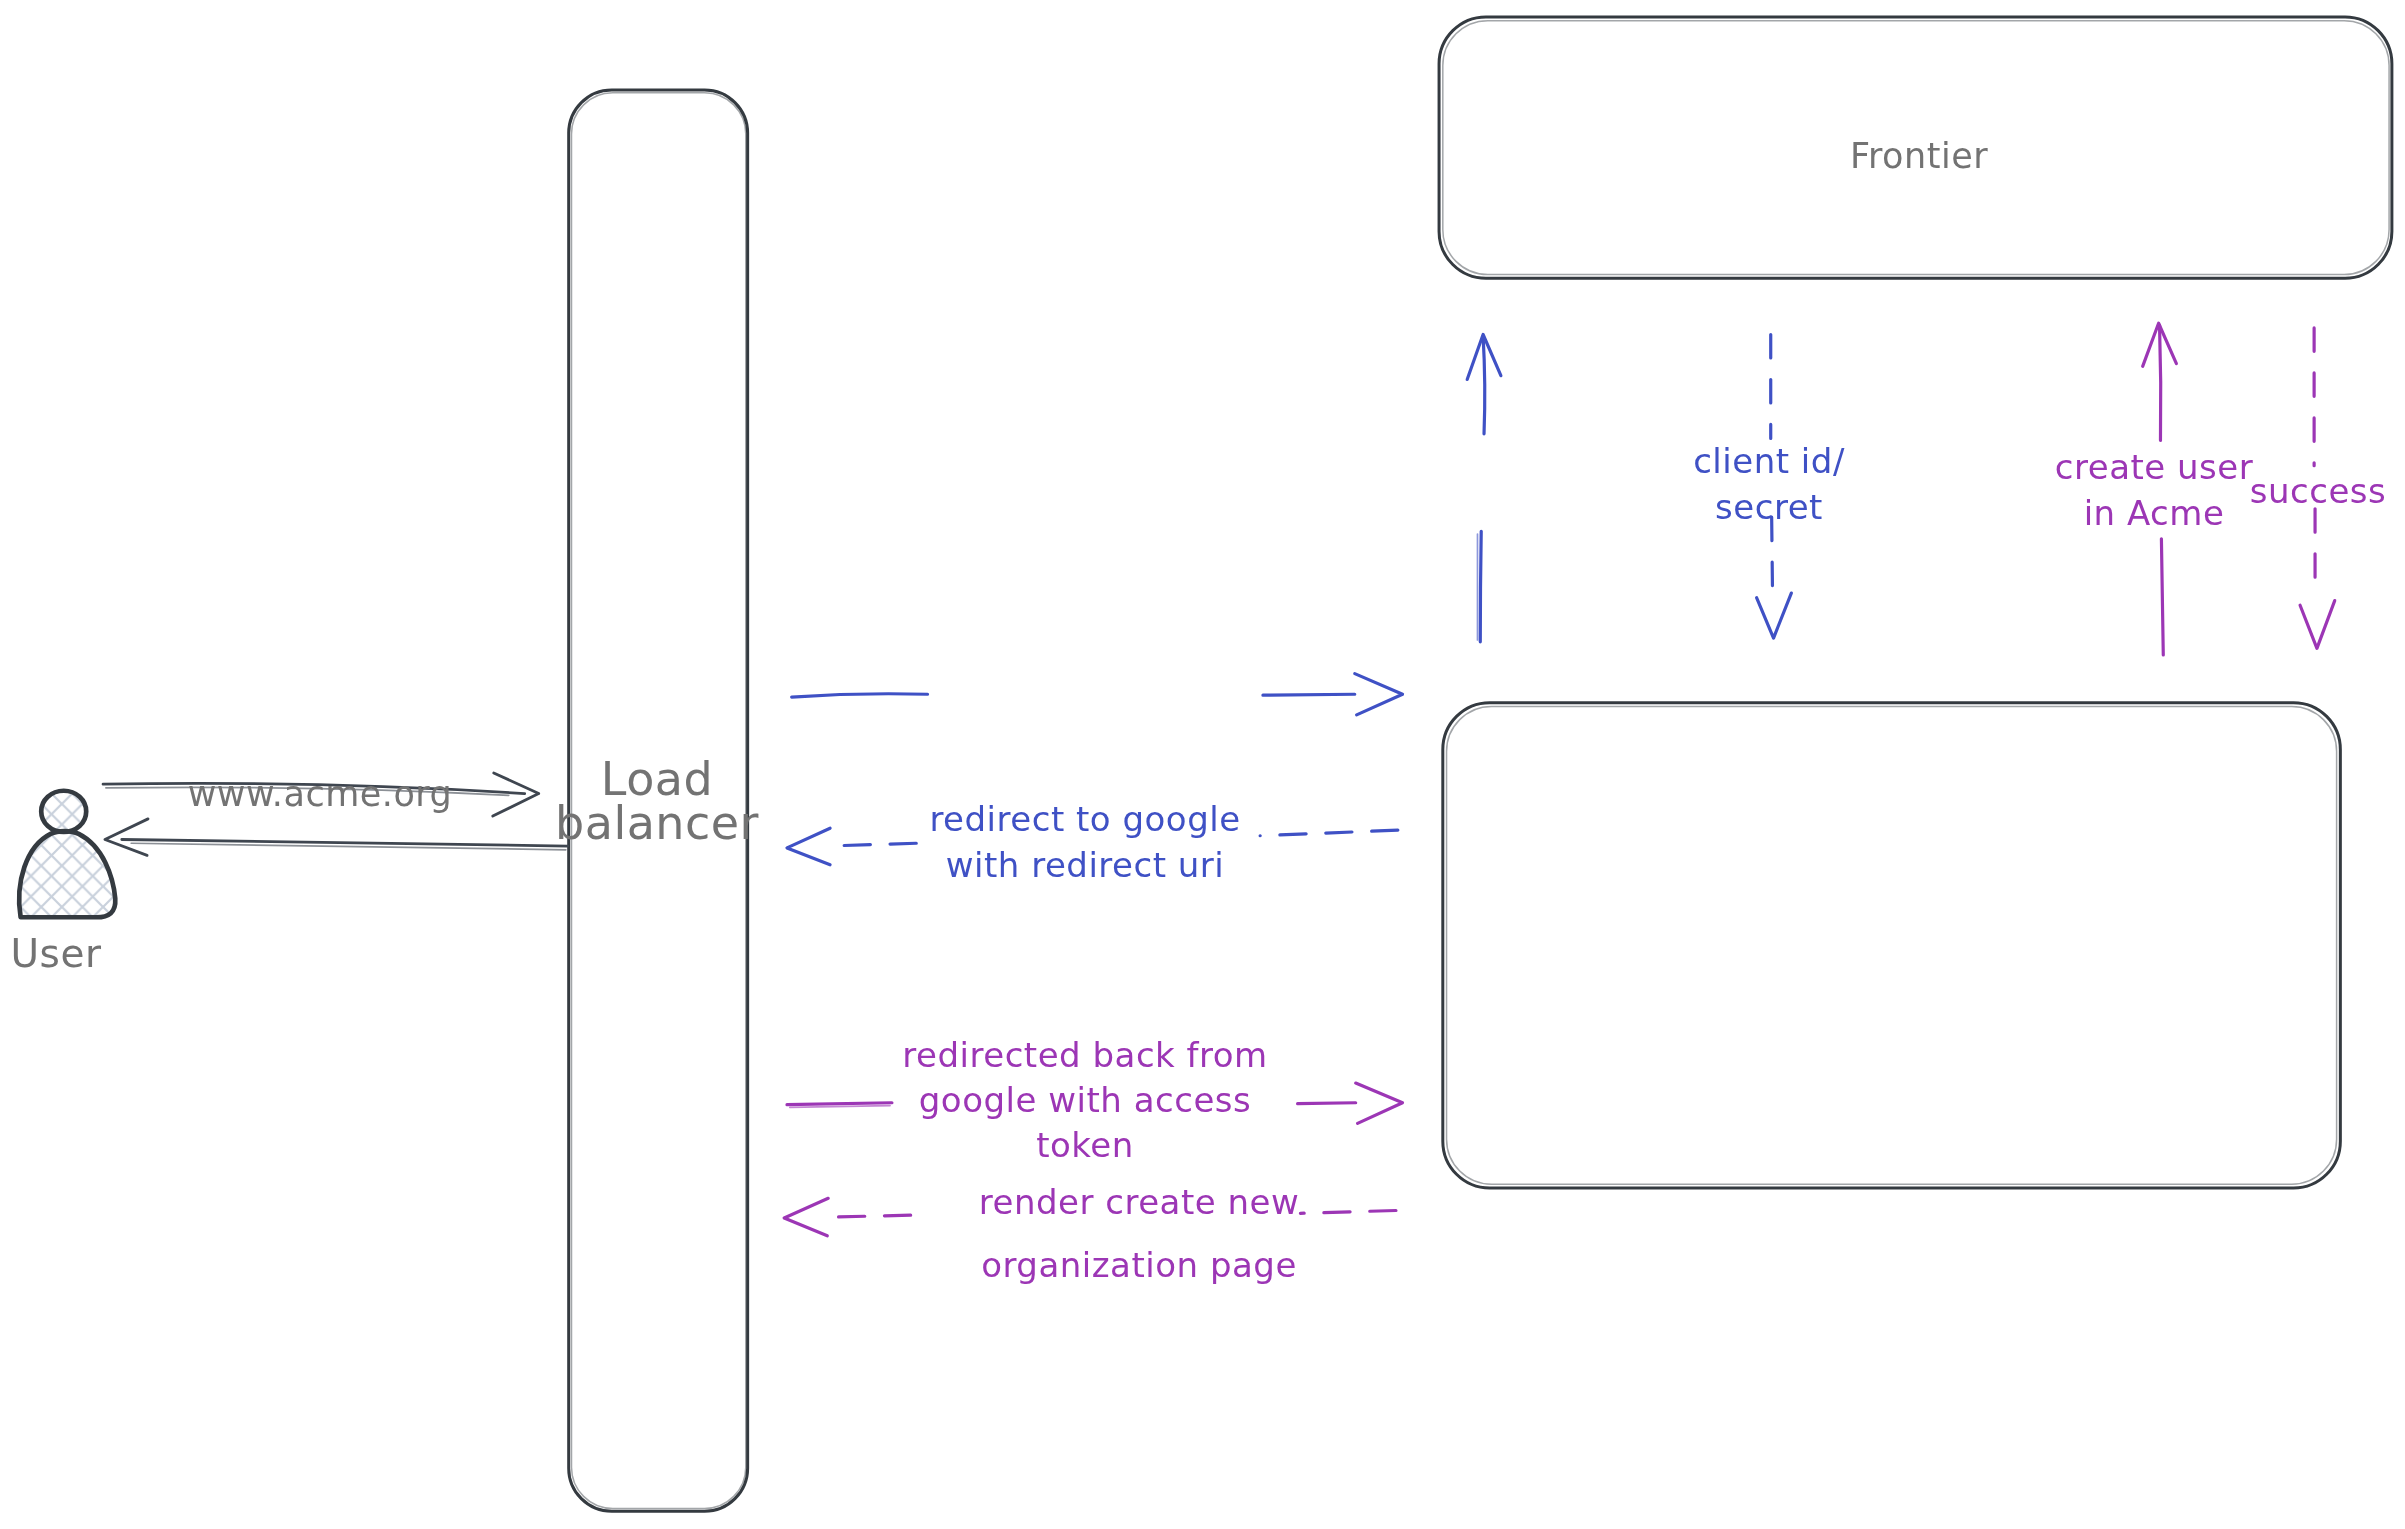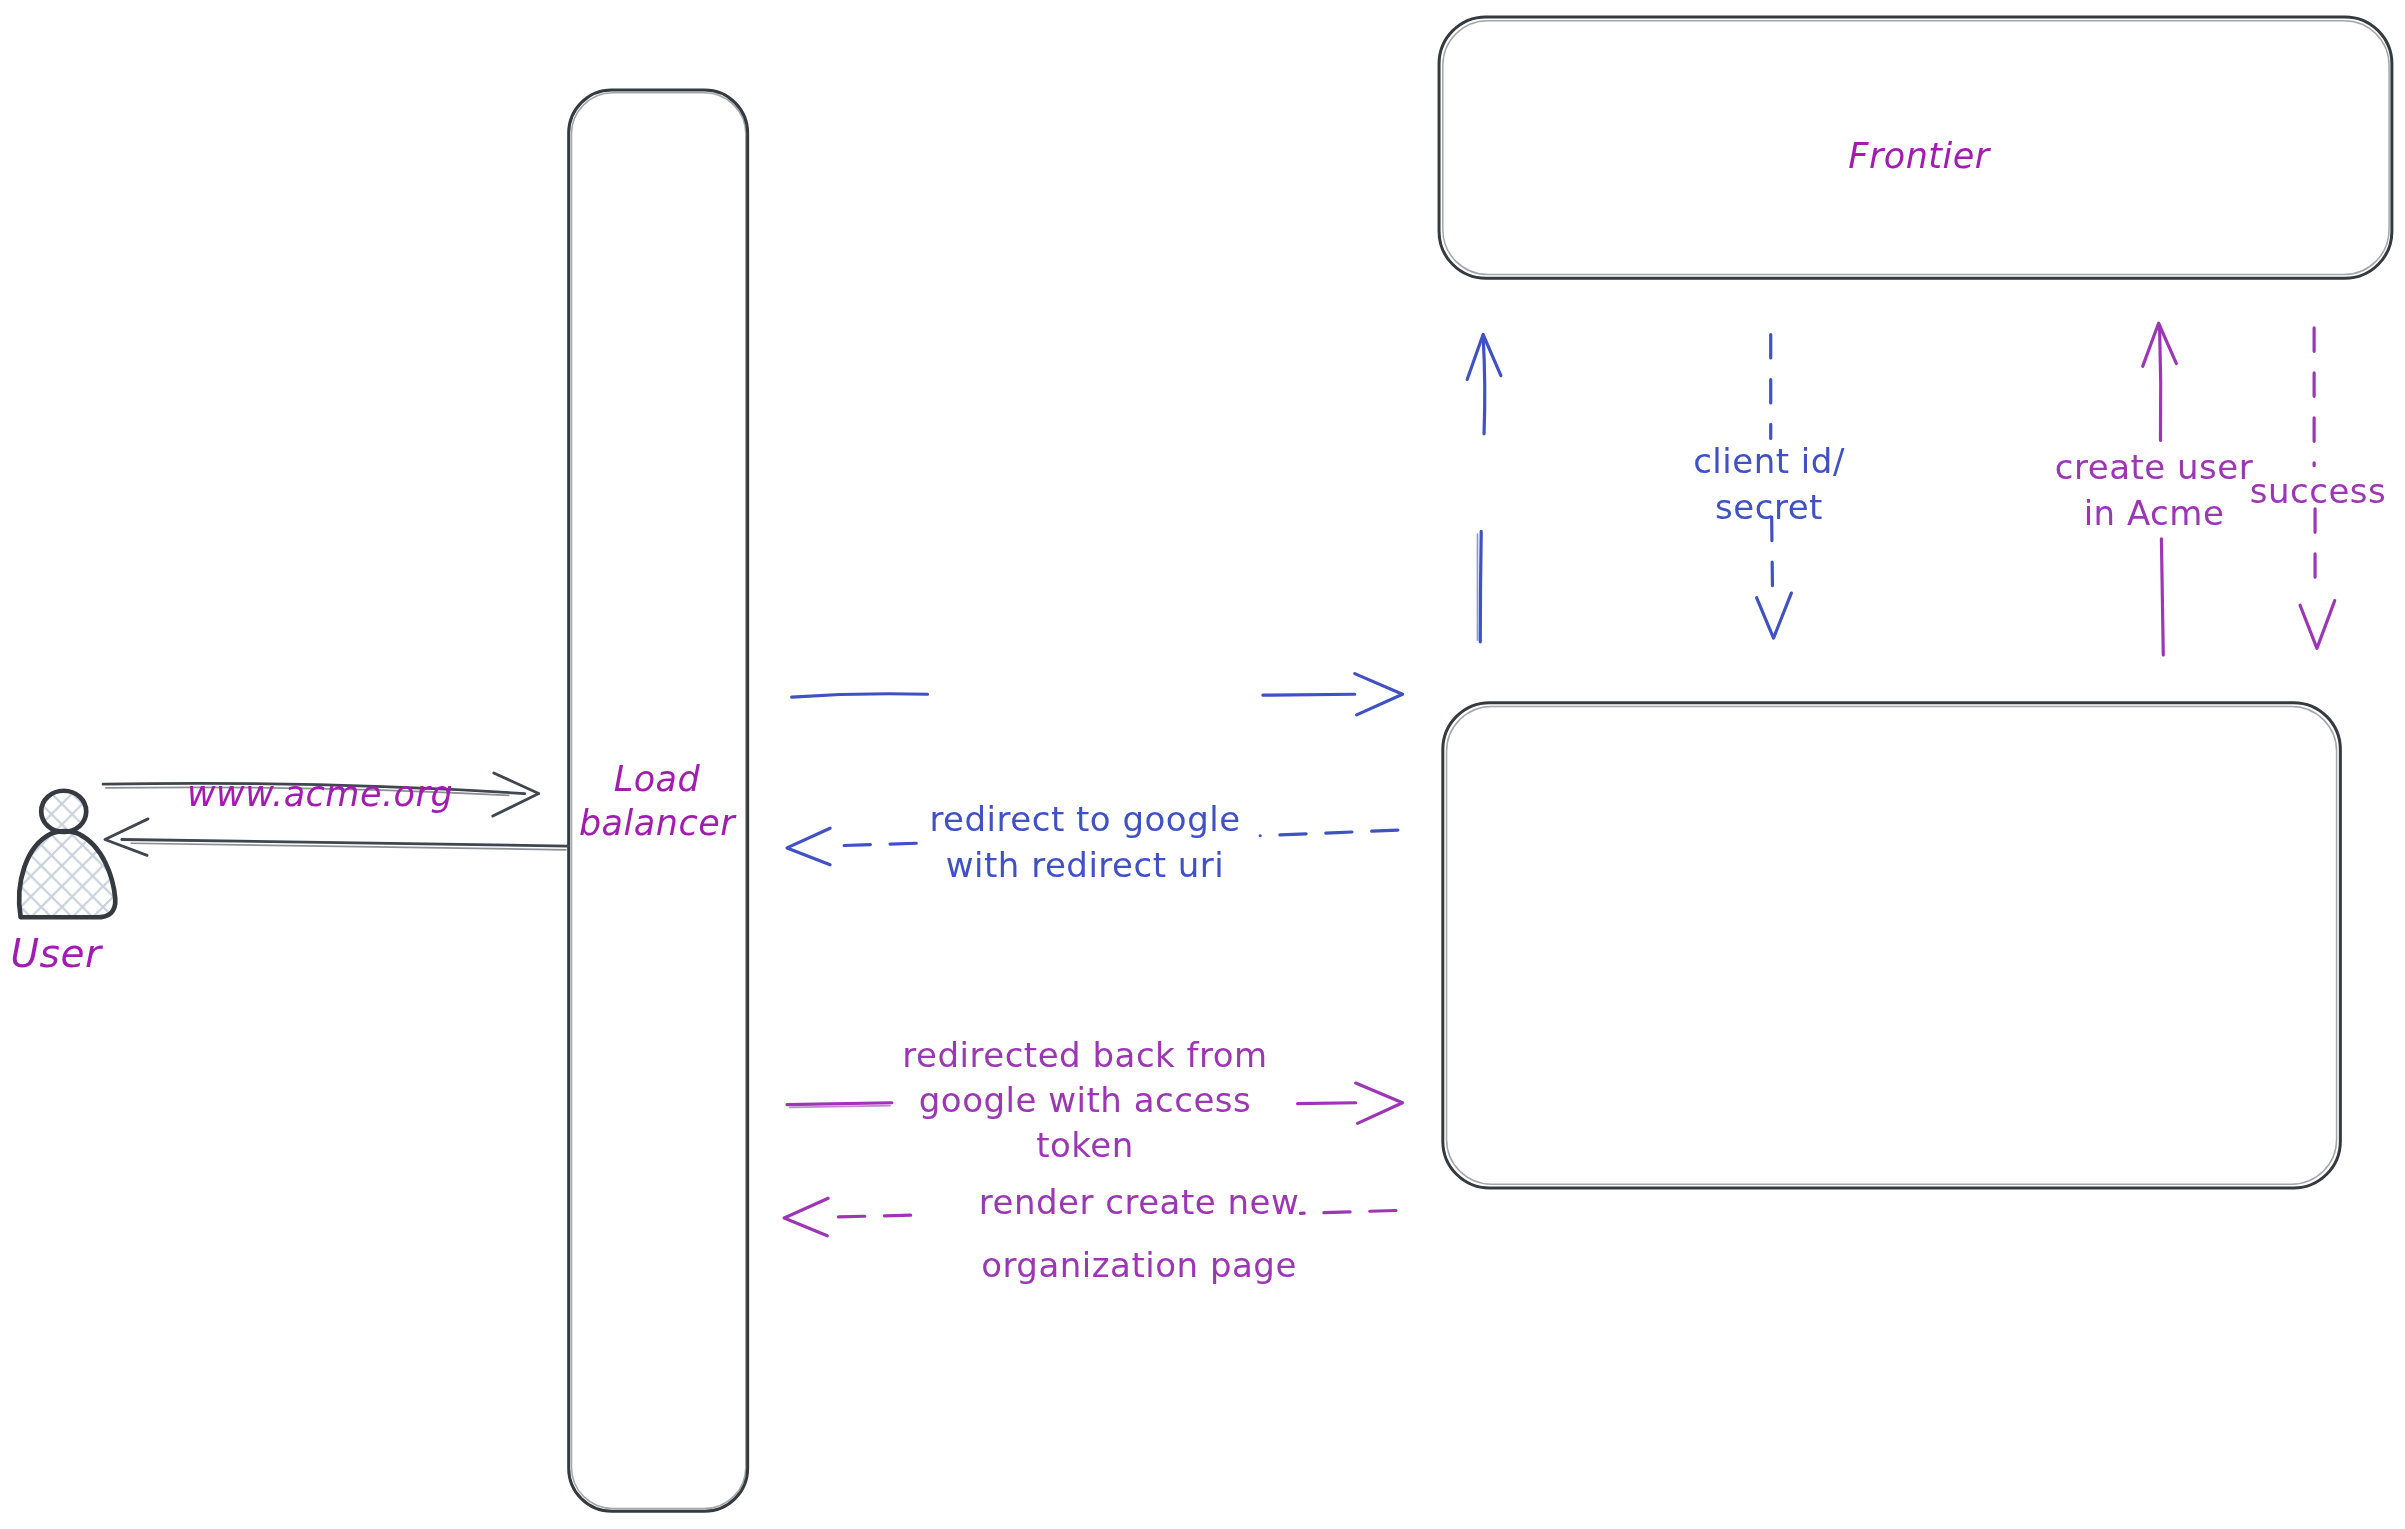--- a/index.html
+++ b/index.html
@@ -14,26 +14,26 @@
   .lbl{
     position:absolute;
     transform:translateX(-50%);
     text-align:center;
     white-space:pre-line;
     color:#343a40;
     font-size:34px;
     line-height:46px;
     letter-spacing:0.5px;
   }
-  .ink{color:#a21caf;font-style:italic;}
+  .ink{color:#737373;}
   .blue{color:#3f51c5;}
   .purple{color:#9c36b5;}
 
   .lbl-user        {left:56px;  top:931px;  font-size:39px;}
-  .lbl-lb          {left:657px; top:757px;  font-size:35px; line-height:44px;}
+  .lbl-lb          {left:657px; top:757px;  font-size:46px; line-height:44px;}
   .lbl-frontier    {left:1919px;top:133px;  font-size:35px;}
   .lbl-fm          {left:1895px;top:909px;  font-size:35px; line-height:51px;}
   .lbl-acme        {left:320px; top:771px;  font-size:35px;}
   .lbl-signin      {left:1085px;top:647px;}
   .lbl-redirect    {left:1085px;top:796px;}
   .lbl-fetch       {left:1488px;top:438px;}
   .lbl-clientid    {left:1769px;top:438px;}
   .lbl-createuser  {left:2142px;top:444px;margin-left:12px;}
   .lbl-success     {left:2318px;top:468px;}
   .lbl-redirback   {left:1085px;top:1033px;line-height:45px;}

